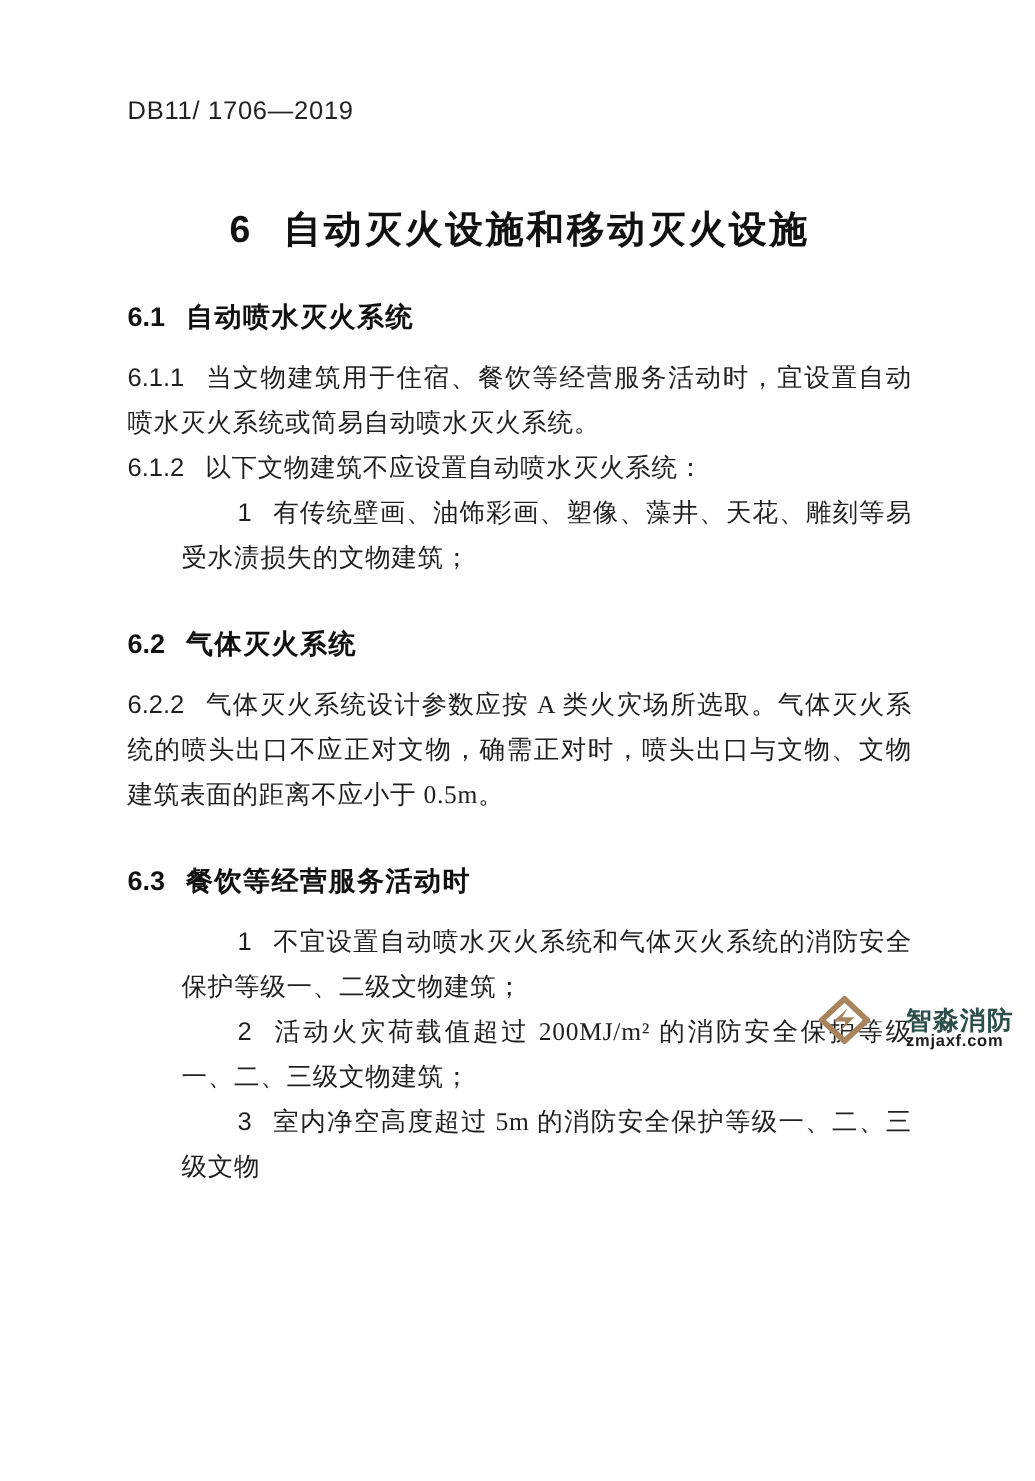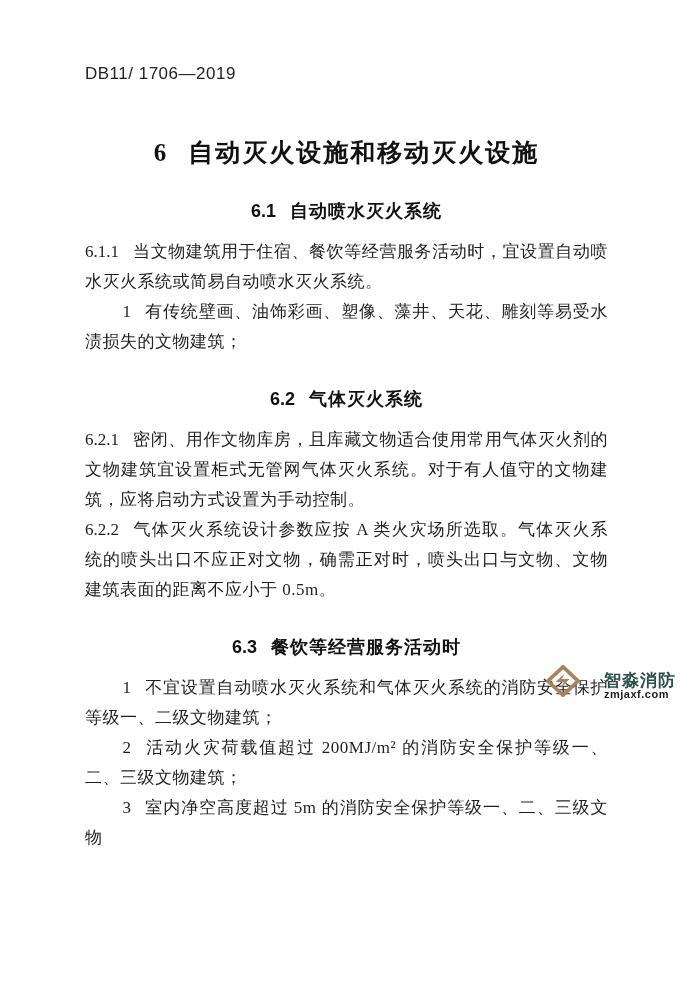--- a/index.html
+++ b/index.html
@@ -19,50 +19,49 @@
   }
   .doc-code{
     font-family:"Liberation Sans","DejaVu Sans",sans-serif;
     font-size:17px;
     letter-spacing:0.5px;
     color:#222;
   }
   h1.chapter-title{
     margin:52px 0 0 0;
     text-align:center;
-    font-family:Liberation Serif, serif;
+    font-family:Liberation Sans, sans-serif;
     font-size:25px;
     font-weight:bold;
     letter-spacing:2px;
     color:#111;
   }
   h1.chapter-title .num{margin-right:22px;letter-spacing:0;}
   h2.section-heading{
     margin:30px 0 14px 0;
-    text-align:center;
     font-family:"Liberation Sans","DejaVu Sans",sans-serif;
     font-size:18px;
     font-weight:bold;
     letter-spacing:1px;
     color:#111;
   }
   h2.section-heading .num{margin-right:14px;letter-spacing:0;}
   p.clause{
     margin:0;
     font-size:17px;
     line-height:30px;
     text-align:justify;
     letter-spacing:0.5px;
   }
   p.clause .clabel{
-    font-family:Liberation Serif, serif;
+    font-family:Liberation Sans, sans-serif;
     margin-right:14px;
     letter-spacing:0;
   }
-  p.item{text-indent:2.2em;}
+  p.item{text-indent:2.2em;margin-left:36px;}
   .watermark{
     position:absolute;
     right:14px;bottom:10px;
     display:flex;
     align-items:flex-end;
     gap:24px;
   }
   .watermark .wm-text{display:flex;flex-direction:column;line-height:1.05;}
   .wm-brand{
     font-family:"Liberation Sans","DejaVu Sans",sans-serif;
@@ -85,26 +84,26 @@
   <div class="doc-code">DB11/ 1706—2019</div>
 
   <h1 class="chapter-title">
     <span class="num">6</span><span>自动灭火设施和移动灭火设施</span>
   </h1>
 
   <h2 class="section-heading">
     <span class="num">6.1</span><span>自动喷水灭火系统</span>
   </h2>
   <p class="clause"><span class="clabel">6.1.1</span><span>当文物建筑用于住宿、餐饮等经营服务活动时，宜设置自动喷水灭火系统或简易自动喷水灭火系统。</span></p>
+  <p class="clause"><span class="clabel">6.1.2</span><span>以下文物建筑不应设置自动喷水灭火系统：</span></p>
   <p class="clause item"><span class="clabel">1</span><span>有传统壁画、油饰彩画、塑像、藻井、天花、雕刻等易受水渍损失的文物建筑；</span></p>
 
   <h2 class="section-heading">
     <span class="num">6.2</span><span>气体灭火系统</span>
   </h2>
-  <p class="clause"><span class="clabel">6.2.1</span><span>密闭、用作文物库房，且库藏文物适合使用常用气体灭火剂的文物建筑宜设置柜式无管网气体灭火系统。对于有人值守的文物建筑，应将启动方式设置为手动控制。</span></p>
   <p class="clause"><span class="clabel">6.2.2</span><span>气体灭火系统设计参数应按 A 类火灾场所选取。气体灭火系统的喷头出口不应正对文物，确需正对时，喷头出口与文物、文物建筑表面的距离不应小于 0.5m。</span></p>
 
   <h2 class="section-heading">
     <span class="num">6.3</span><span>餐饮等经营服务活动时</span>
   </h2>
   <p class="clause item"><span class="clabel">1</span><span>不宜设置自动喷水灭火系统和气体灭火系统的消防安全保护等级一、二级文物建筑；</span></p>
   <p class="clause item"><span class="clabel">2</span><span>活动火灾荷载值超过 200MJ/m² 的消防安全保护等级一、二、三级文物建筑；</span></p>
   <p class="clause item"><span class="clabel">3</span><span>室内净空高度超过 5m 的消防安全保护等级一、二、三级文物</span></p>
 
   <div class="watermark">

